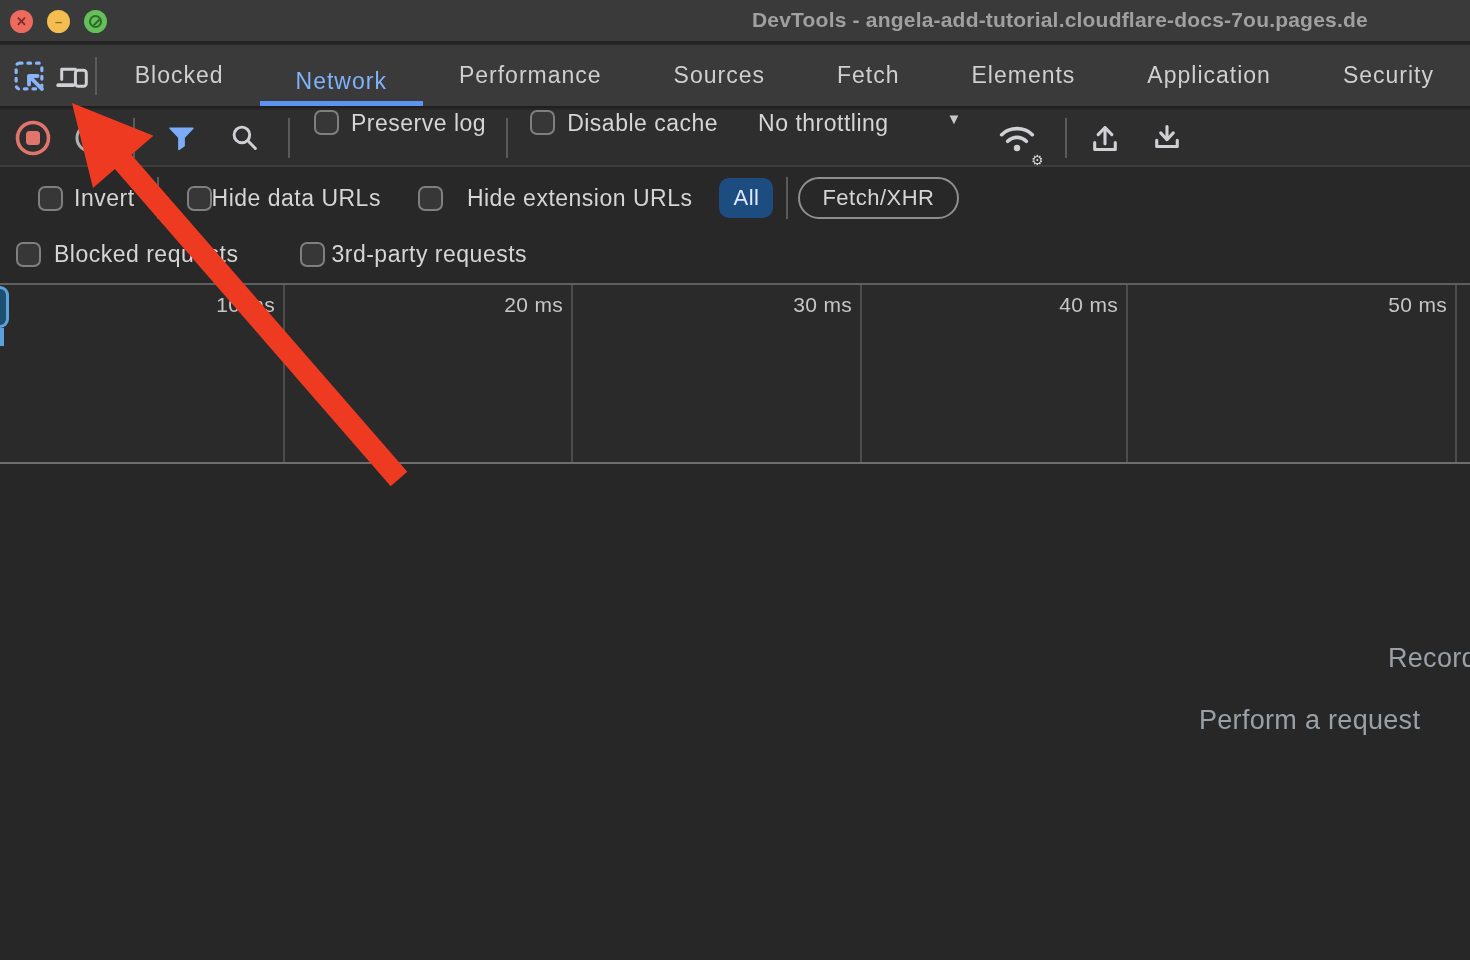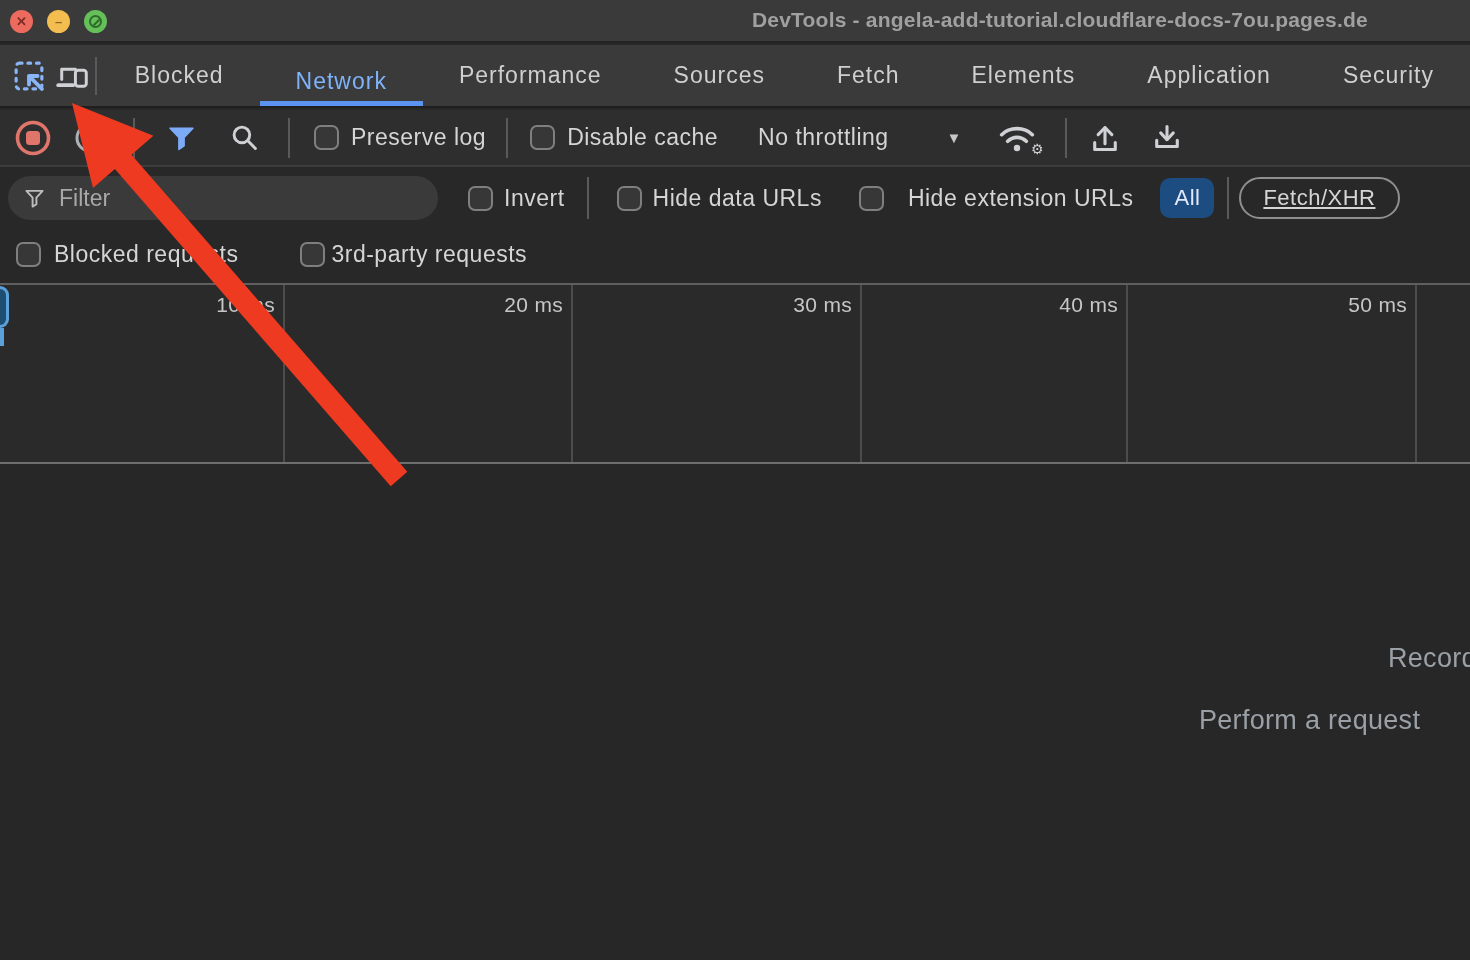--- a/index.html
+++ b/index.html
@@ -42,21 +42,21 @@
   .tab {
     display:flex; align-items:center; padding:0 36px;
     font-size:23px; letter-spacing:1px; color:#cfcfcf; white-space:nowrap; cursor:default;
   }
   .tab.active { color:#7fb2f9; border-bottom:5px solid #5c93f0; padding-top:16px; }
 
   
   .toolbar {
     position:absolute; top:110px; left:0; width:100%; height:57px;
     background:#2e2e2e; border-bottom:2px solid #3d3d3d;
-    display:flex; align-items:center; padding-left:14px;
+    display:flex; padding-left:14px;
   }
   .toolbar .vsep { height:40px; }
   .icon-btn { display:flex; align-items:center; justify-content:center; }
   .cb { width:25px; height:25px; border:2.5px solid #7f7f7f; border-radius:7px; background:#373737; flex:none; }
   .lbl { font-size:23px; color:#d5d5d5; letter-spacing:.5px; white-space:nowrap; }
   .caret { font-size:15px; color:#c7c7c7; }
   .wifi-wrap { position:relative; }
   .gear-glyph { position:absolute; right:-4px; bottom:-3px; font-size:14px; color:#cfd1d5; }
 
   
@@ -71,21 +71,21 @@
     flex:1; background:transparent; border:none; outline:none;
     font-family:"Liberation Sans", sans-serif; font-size:23px; color:#e8e8e8; margin-left:14px; min-width:0;
   }
   .filter-pill input::placeholder { color:#a8a8a8; }
   .chip-all {
     background:#1d4c80; color:#dfe9fb; font-size:22px; letter-spacing:.5px;
     padding:7px 14px; border-radius:10px; flex:none;
   }
   .chip-fetch {
     border:2.5px solid #8f8f8f; color:#d5d5d5; font-size:22px; letter-spacing:.5px;
-    padding:6px 22px; border-radius:22px; white-space:nowrap; flex:none;text-decoration:underline;
+    padding:6px 22px; border-radius:22px; white-space:nowrap; flex:none;
   }
 
   
   .timeline {
     position:absolute; top:283px; left:0; width:100%; height:181px;
     background:#2a2a2a; border-top:2px solid #5f5f5f; border-bottom:2px solid #6e6e6e;
     display:flex;
   }
   .tl-col {
     border-right:2px solid #4c4c4c; text-align:right;
@@ -201,51 +201,45 @@
       <svg width="32" height="32" viewBox="0 0 28 28">
         <path d="M14 4 V15" fill="none" stroke="#cfd1d5" stroke-width="2.7" stroke-linecap="round"></path>
         <path d="M8.5 9.5 L14 15.5 L19.5 9.5" fill="none" stroke="#cfd1d5" stroke-width="2.7" stroke-linecap="round" stroke-linejoin="round"></path>
         <path d="M5 16 V21.5 H23 V16" fill="none" stroke="#cfd1d5" stroke-width="2.7" stroke-linecap="round" stroke-linejoin="round"></path>
       </svg>
     </div>
   </div>
 
   <div class="filterbar">
     <div class="frow1">
-      <div class="filter-pill">
-        <svg width="21" height="21" viewBox="0 0 22 22">
-          <path d="M2.5 3 H19.5 L13 10 V17 L9 19.5 V10 Z" fill="none" stroke="#bdbdbd" stroke-width="2" stroke-linejoin="round"></path>
-        </svg>
-        <input type="text" value="" placeholder="Filter" style="">
-      </div>
       <span class="cb" style="margin-left:30px"></span>
       <span class="lbl" style="margin-left:11px">Invert</span>
       <div class="vsep" style="margin-left:22px;height:42px"></div>
       <span class="cb" style="margin-left:28px"></span>
-      <span class="lbl" style="margin-left:11px">Hide data URLs</span>
+      <span class="lbl" style="">Hide data URLs</span>
       <span class="cb" style="margin-left:37px"></span>
       <span class="lbl" style="margin-left:24px">Hide extension URLs</span>
       <span class="chip-all" style="margin-left:27px">All</span>
       <div class="vsep" style="margin-left:13px;height:42px"></div>
       <span class="chip-fetch" style="margin-left:10px">Fetch/XHR</span>
     </div>
     <div class="frow2">
       <span class="cb"></span>
       <span class="lbl" style="margin-left:13px">Blocked requests</span>
       <span class="cb" style="margin-left:62px"></span>
       <span class="lbl" style="margin-left:6px">3rd-party requests</span>
     </div>
   </div>
 
   <div class="timeline">
     <div class="tl-col" style="width:285px">10 ms</div>
     <div class="tl-col" style="width:288px">20 ms</div>
     <div class="tl-col" style="width:289px">30 ms</div>
     <div class="tl-col" style="width:266px">40 ms</div>
-    <div class="tl-col" style="width:289px">50 ms</div>
+    <div class="tl-col" style="width:329px">50 ms</div>
     <div class="tl-stub"></div>
     <div class="tl-handle"></div>
     <div class="tl-handle-tail"></div>
   </div>
 
   <div class="main">
     <div class="empty-line empty-1">Recordi</div>
     <div class="empty-line empty-2">Perform a request</div>
   </div>
 

